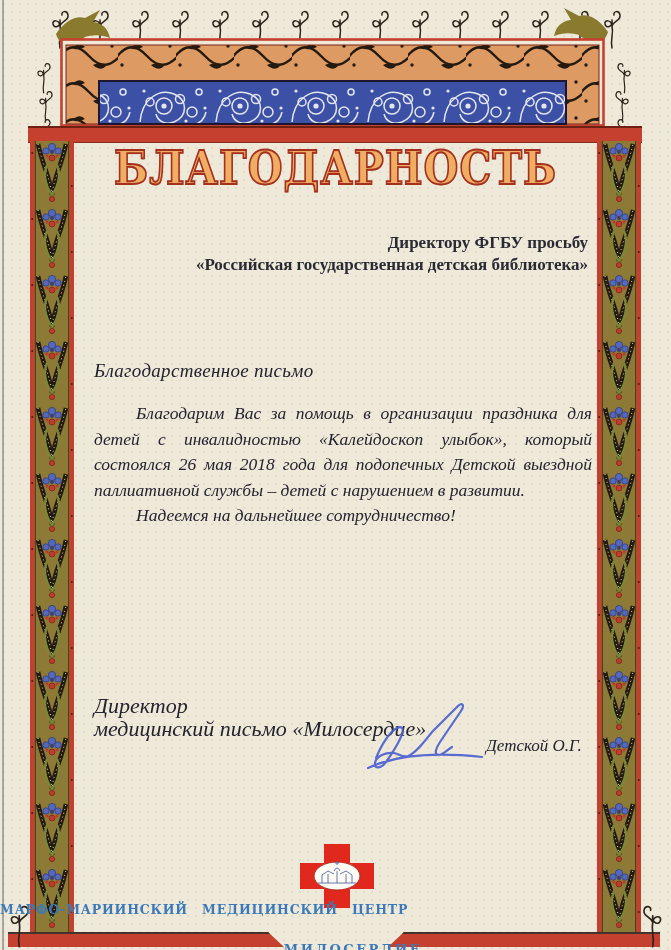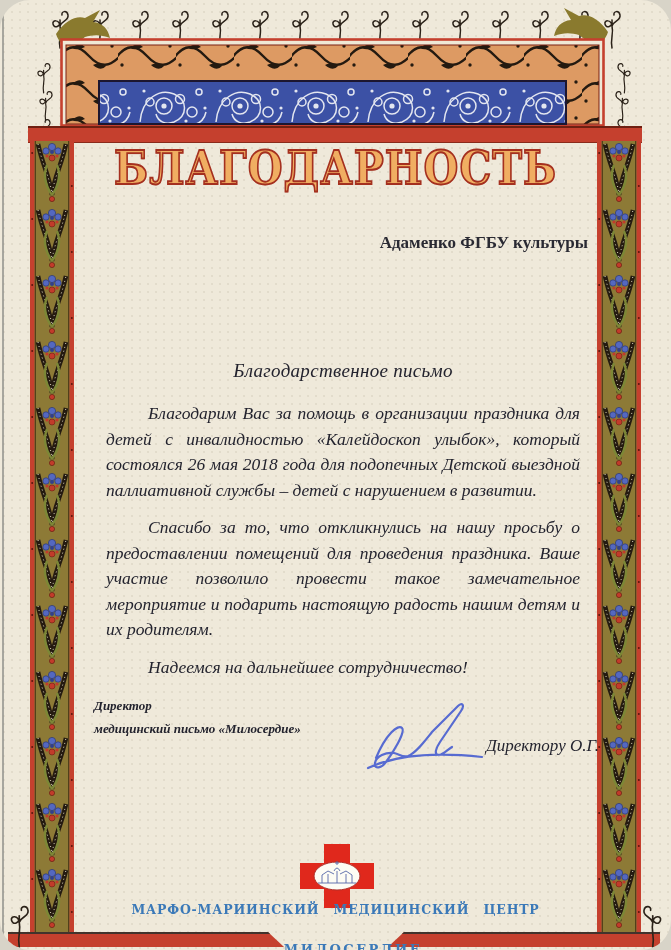--- a/index.html
+++ b/index.html
@@ -2,21 +2,20 @@
 <html><head>
 <meta charset="utf-8">
 <style>
   html,body { margin:0; padding:0; background:#d8d4c8; }
   .stage {
     position:relative; width:671px; height:950px; overflow:hidden;
     background-color:#efe9da;
     background-image:radial-gradient(rgba(150,140,115,.14) 1px, transparent 1.4px);
     background-size:8px 8px;
     font-family:"Liberation Serif", serif;
-    border-radius:30px;
   }
   .abs { position:absolute; }
   .scan-edge { left:2px; top:0; width:2px; height:950px; background:#8f8f89; opacity:.75; }
 
   
   .red-bar-top { left:28px; top:126px; width:614px; height:14px;
     background:#c5402e; border-top:2.5px solid #6e2012; border-bottom:1px solid #8a2a1a; }
   .bar-bottom { top:932px; height:13px; background:#c5402e; border-top:2.5px solid #42332c; }
   .bar-bottom.left  { left:8px;  width:276px; clip-path:polygon(0 0, calc(100% - 16px) 0, 100% 100%, 0 100%); }
   .bar-bottom.right { left:388px; width:272px; clip-path:polygon(16px 0, 100% 0, 100% 100%, 0 100%); }
@@ -32,30 +31,30 @@
   }
 
   
   .addressee {
     right:83px; top:232px; text-align:right;
     font-weight:bold; font-size:17px; line-height:21.5px; color:#2a2a33;
   }
 
   
   .letter { left:94px; top:360px; width:498px; font-style:italic; color:#23232e; }
-  .letter .subtitle { text-align:center; font-size:19px; margin:0 0 19px 0; letter-spacing:.3px;font-style:italic; }
-  .letter p { margin:12px; font-size:17.5px; line-height:25.5px; text-align:justify; text-indent:42px; }
-
-  
-  .sig-role { left:94px; top:694px; font-style:italic; font-size:13px; line-height:23px; color:#23232e;font-weight:bold; }
+  .letter .subtitle { font-size:19px; margin:0 0 19px 0; letter-spacing:.3px;font-style:italic; }
+  .letter p { margin:0; font-size:17.5px; line-height:25.5px; text-align:justify; text-indent:42px; }
+
+  
+  .sig-role { left:94px; top:694px; font-style:italic; font-size:22px; line-height:23px; color:#23232e; }
   .sig-name { left:486px; top:736px; font-style:italic; font-size:17px; color:#23232e; }
   .sig-svg  { left:366px; top:700px; }
 
   
-  .footer-l1 { left:0; right:0; top:902px; text-align:center;
+  .footer-l1 { left:0; right:0; top:902px; 
     font-family:"DejaVu Serif", serif; font-weight:bold;
     font-size:12.5px; letter-spacing:.8px; word-spacing:9px; color:#3b79b8; }
   .footer-l2 { left:0; right:0; top:942px; text-align:center;
     font-family:"DejaVu Serif", serif; font-weight:bold;
     font-size:13px; letter-spacing:2.5px; color:#3b79b8;padding-left:35px; }
 </style>
 </head>
 <body>
 
 <div class="stage">
@@ -171,40 +170,40 @@
   <svg class="abs" style="left:6px;top:896px" width="34" height="52" viewBox="0 0 34 52">
     <use href="#curl" transform="scale(1.1)"></use>
   </svg>
   <svg class="abs" style="left:632px;top:896px;transform:scaleX(-1)" width="34" height="52" viewBox="0 0 34 52">
     <use href="#curl" transform="scale(1.1)"></use>
   </svg>
 
   <div class="abs title">БЛАГОДАРНОСТЬ</div>
 
   <div class="abs addressee">
-    <div>Адаменко ФГБУ культуры</div>
+    <div>Директору ФГБУ просьбу</div>
+    <div>«Российская государственная детская библиотека»</div>
   </div>
 
   <div class="abs letter">
     <div class="subtitle">Благодарственное письмо</div>
     <p>Благодарим Вас за помощь в организации праздника для детей с инвалидностью «Калейдоскоп улыбок», который состоялся 26 мая 2018 года для подопечных Детской выездной паллиативной службы – детей с нарушением в развитии.</p>
-    <p>Спасибо за то, что откликнулись на нашу просьбу о предоставлении помещений для проведения праздника. Ваше участие позволило провести такое замечательное мероприятие и подарить настоящую радость нашим детям и их родителям.</p>
     <p>Надеемся на дальнейшее сотрудничество!</p>
   </div>
 
   <div class="abs sig-role">
     <div>Директор</div>
     <div>медицинский письмо «Милосердие»</div>
   </div>
 
   <svg class="abs sig-svg" width="122" height="82" viewBox="0 0 122 82">
     <path d="M10,58 C20,34 32,24 36,28 C40,32 26,54 20,62 C16,68 8,70 9,63 C10,56 20,52 28,53 C34,54 36,58 42,56 C50,53 58,42 66,32 L92,6 C96,2 99,5 95,11 L74,42 C70,48 68,54 72,55 C76,56 82,49 86,47 M2,68 C30,55 70,52 116,57" stroke="#4a5fd0" stroke-width="2.2" fill="none" stroke-linecap="round" opacity=".92"></path>
   </svg>
 
-  <div class="abs sig-name">Директору О.Г.</div>
+  <div class="abs sig-name">Детской О.Г.</div>
 
   <svg class="abs" style="left:300px;top:844px" width="74" height="64" viewBox="0 0 74 64">
     <rect x="24" y="0" width="26" height="64" fill="#e0281c"></rect>
     <rect x="0" y="19" width="74" height="26" fill="#e0281c"></rect>
     <ellipse cx="37" cy="32" rx="23" ry="14" fill="#fdfcf4" stroke="#b0302a" stroke-width="1"></ellipse>
     <g stroke="#5566a8" stroke-width=".9" fill="none">
       <path d="M18,39 H56"></path>
       <path d="M22,39 V31 M28,39 V30 M37,39 V27 M46,39 V30 M52,39 V31"></path>
       <path d="M22,31 L28,27 L34,30 M40,30 L46,27 L52,31"></path>
       <path d="M34,27 q3,-6 6,0"></path>

